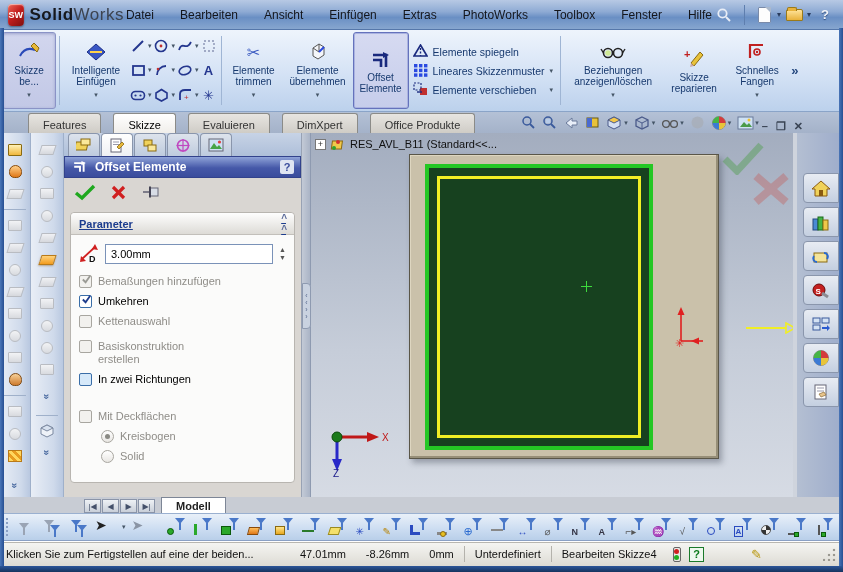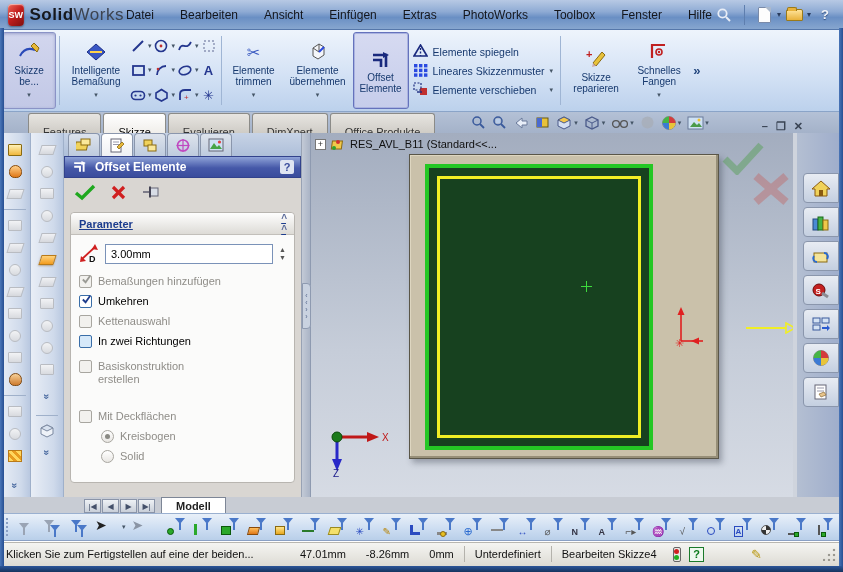--- a/index.html
+++ b/index.html
@@ -47,22 +47,22 @@
   .tic{width:18px;height:16px;display:flex;align-items:center;justify-content:center}
   .tiny-dd{font-size:7px;color:#456}
   .stack3{display:flex;flex-direction:column;justify-content:center;gap:3px;padding:0 4px}
   .srow{display:flex;align-items:center;gap:5px;font-size:10.5px}
   .overflow{display:flex;align-items:center;font-size:13px;font-weight:bold;color:#24477e;padding:0 3px}
   .cmd-ic{width:26px;height:22px;display:flex;align-items:center;justify-content:center}
 
   
   .tabrow{position:absolute;left:0;top:112px;width:843px;height:21px;background:linear-gradient(#b4c1d6,#a4b2c9);display:flex;align-items:flex-end}
   .rtabs{display:flex;margin-left:28px;height:20px}
-  .rtab{padding:12px 14px 2px;font-size:11px;color:#333;background:linear-gradient(#e7e5e1,#cfccc6);
-    border:1px solid #8b8b88;border-bottom:none;border-radius:3px 3px 0 0;margin-right:2px}
+  .rtab{padding:5px 14px 2px;font-size:11px;color:#333;background:linear-gradient(#e7e5e1,#cfccc6);
+    border:1px solid #8b8b88;border-bottom:none;border-radius:3px 3px 0 0;margin-right:12px}
   .rtab.active{background:linear-gradient(#ffffff,#f0eeea);font-weight:normal;color:#000;position:relative;top:0}
   .hud{display:flex;align-items:center;gap:6px;margin-left:34px;height:100%}
   .hudic{display:flex;align-items:center;gap:1px}
   .childbtns{margin-left:auto;display:flex;gap:8px;padding-right:40px;color:#3a4454;font-weight:bold;font-size:11px}
 
   
   .main{position:absolute;left:0;top:133px;width:843px;height:364px;background:#cfd4dd}
   .ltoolbar{position:absolute;top:0;bottom:0;background:linear-gradient(90deg,#e9eef6,#cfdaeb 70%,#b9c8e0);border-right:1px solid #9fb0ca;display:flex;flex-direction:column;align-items:center;padding-top:8px;gap:5px}
   #strip1{left:0;width:31px}
   #strip2{left:31px;width:33px}
@@ -216,21 +216,21 @@
     <span class="tiny-dd">▾</span>
   </div>
   <div class="vsep"></div>
   <div class="bigbtn" style="width:66px">
     <span class="cmd-ic">
       <svg width="22" height="18" viewBox="0 0 22 18">
           <polygon points="11,1 20,9 11,17 2,9" fill="#3856c4" stroke="#1c2f86" stroke-width="1"></polygon>
           <line x1="5" y1="9" x2="17" y2="9" stroke="#ffd24a" stroke-width="2"></line>
         </svg>
     </span>
-    <span>Intelligente Bemaßung</span>
+    <span>Intelligente Einfügen</span>
     <span class="tiny-dd">▾</span>
   </div>
   <div class="grid3">
     <div class="grow">
       <span class="tic">
           <svg width="14" height="14">
             <line x1="2" y1="12" x2="12" y2="2" stroke="#24368e" stroke-width="2"></line>
           </svg>
         </span>
         <span class="tiny-dd">▾</span>
@@ -357,20 +357,34 @@
       <span><svg width="15" height="14">
             <rect x="7" y="6" width="7" height="7" fill="#c03030"></rect>
             <rect x="1" y="1" width="7" height="7" fill="none" stroke="#1a2a7e" stroke-width="1.2" stroke-dasharray="2 1.5"></rect>
             <line x1="4" y1="10" x2="9" y2="10" stroke="#1a2a7e" stroke-width="1.4"></line>
           </svg></span>
       <span>Elemente verschieben</span>
       <span class="tiny-dd" style="margin-left:auto">▾</span>
     </div>
   </div>
   <div class="vsep"></div>
+  <div class="bigbtn" style="width:98px">
+    <span class="cmd-ic">
+      <svg width="26" height="16" viewBox="0 0 26 16">
+          <circle cx="8" cy="9" r="4.5" fill="none" stroke="#222" stroke-width="1.6"></circle>
+          <circle cx="18" cy="9" r="4.5" fill="none" stroke="#222" stroke-width="1.6"></circle>
+          <path d="M12.5 9 Q13 6.5 13.5 9" fill="none" stroke="#222" stroke-width="1.4"></path>
+          <line x1="3.5" y1="9" x2="1" y2="5" stroke="#222" stroke-width="1.4"></line>
+          <line x1="22.5" y1="9" x2="25" y2="5" stroke="#222" stroke-width="1.4"></line>
+          <circle cx="8" cy="9" r="2.8" fill="#c8e86a" opacity=".7"></circle>
+        </svg>
+    </span>
+    <span>Beziehungen anzeigen/löschen</span>
+    <span class="tiny-dd">▾</span>
+  </div>
   <div class="bigbtn" style="width:64px">
     <span class="cmd-ic">
       <svg width="22" height="20" viewBox="0 0 22 20">
           <polygon points="8,14 17,3 20,6 11,17" fill="#e8c23a" stroke="#8a6a10" stroke-width="1"></polygon>
           <polygon points="8,14 7,18 11,17" fill="#caa"></polygon>
           <text x="1" y="9" font-size="11" font-weight="bold" fill="#c02020">+</text>
         </svg>
     </span>
     <span>Skizze reparieren</span>
   </div>
@@ -662,27 +676,27 @@
               <span class="tick"><svg viewBox="0 0 12 12">
                   <polyline points="2,6 5,9 10,2" fill="none" stroke="#1f3c8c" stroke-width="2"></polyline>
                 </svg></span>
             </span>
           <span class="lbl">Umkehren</span>
         </label>
         <label class="cb dis">
           <span class="box"></span>
           <span class="lbl">Kettenauswahl</span>
         </label>
+        <label class="cb dis" style="margin-top:12px">
+          <span class="box"></span>
+          <span class="lbl" style="max-width:130px">Basiskonstruktion erstellen</span>
+        </label>
         <label class="cb hl">
           <span class="box"></span>
           <span class="lbl">In zwei Richtungen</span>
-        </label>
-        <label class="cb dis" style="margin-top:12px">
-          <span class="box"></span>
-          <span class="lbl" style="max-width:130px">Basiskonstruktion erstellen</span>
         </label>
         <label class="cb dis" style="margin-top:24px">
           <span class="box"></span>
           <span class="lbl">Mit Deckflächen</span>
         </label>
         <label class="rb on dis" style="">
           <span class="rbox"></span>
           <span class="lbl">Kreisbogen</span>
         </label>
         <label class="rb dis">

